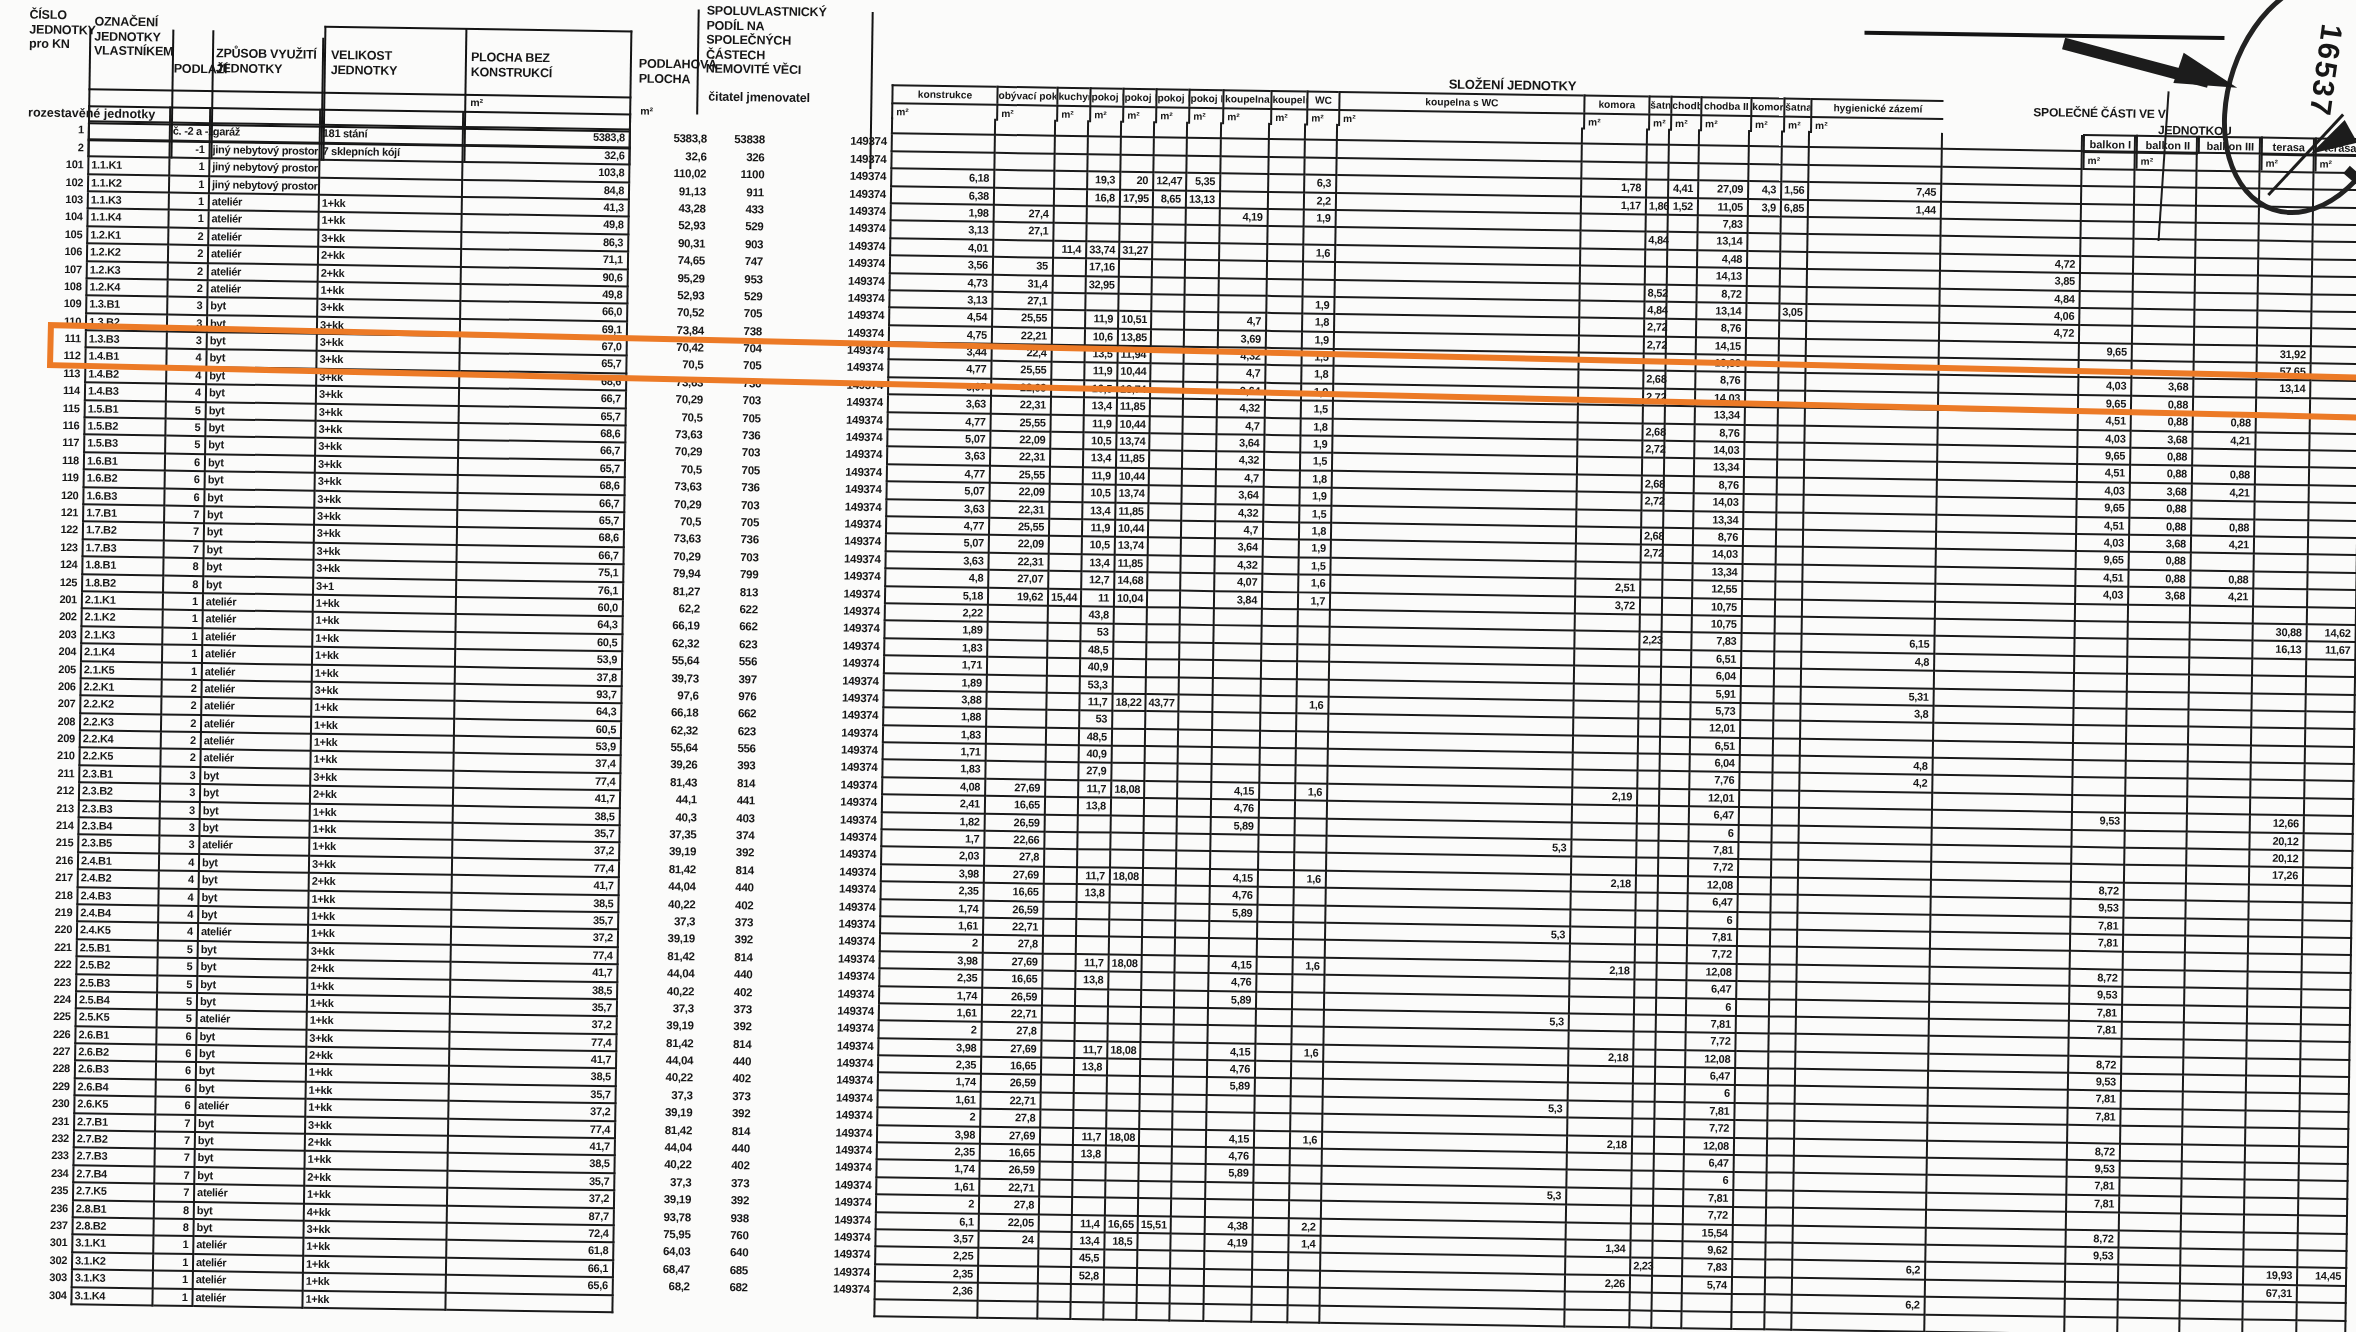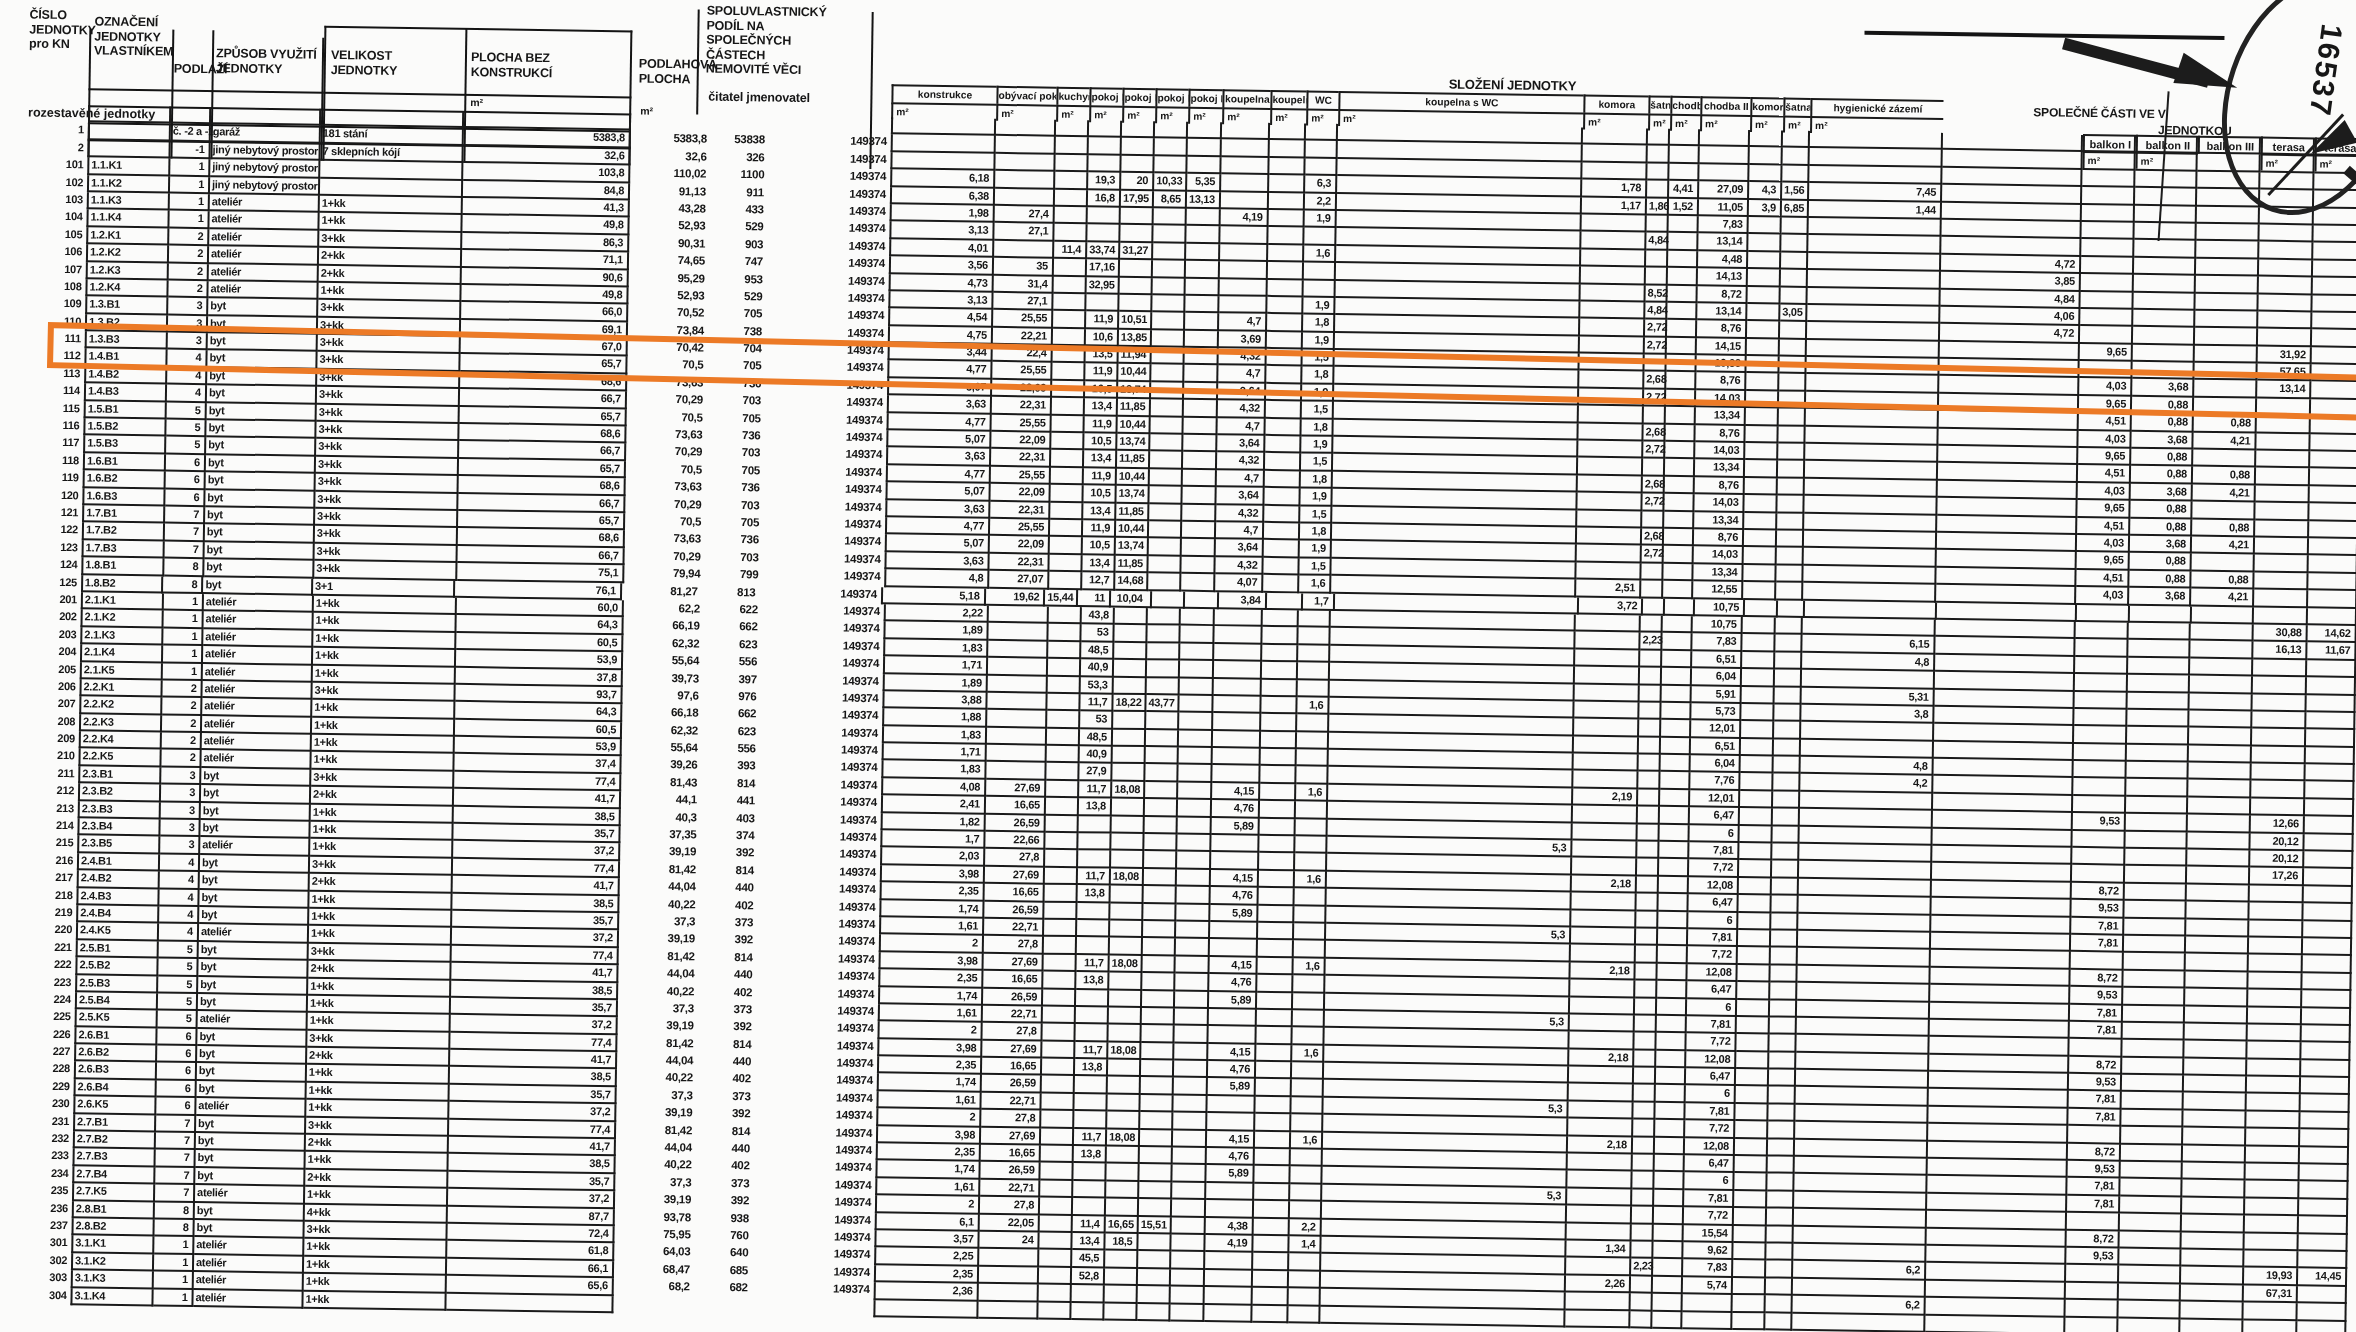--- a/index.html
+++ b/index.html
@@ -252,21 +252,21 @@
           <div class="cell l bdr" style="width: 143px;"></div>
           <div class="cell r bdr" style="width: 167px;">103,8</div>
           <div class="cell r bold" style="width: 80px;">110,02</div>
           <div class="cell r bold" style="width: 58px;">1100</div>
           <div class="cell r bold" style="width: 122px;">149374</div>
           <div class="cell r bdr bl" style="width: 105px;">6,18</div>
           <div class="cell r bdr" style="width: 60px;"></div>
           <div class="cell r bdr" style="width: 33px;"></div>
           <div class="cell r bdr" style="width: 33px;">19,3</div>
           <div class="cell r bdr" style="width: 33px;">20</div>
-          <div class="cell r bdr" style="width: 33px;">10,33</div>
+          <div class="cell r bdr" style="width: 33px;">12,47</div>
           <div class="cell r bdr" style="width: 34px;">5,35</div>
           <div class="cell r bdr" style="width: 48px;"></div>
           <div class="cell r bdr" style="width: 36px;"></div>
           <div class="cell r bdr" style="width: 32px;">6,3</div>
           <div class="cell r bdr" style="width: 245px;"></div>
           <div class="cell r bdr" style="width: 65px;">1,78</div>
           <div class="cell r bdr" style="width: 22px;"></div>
           <div class="cell r bdr" style="width: 30px;">4,41</div>
           <div class="cell r bdr" style="width: 50px;">27,09</div>
           <div class="cell r bdr" style="width: 33px;">4,3</div>
@@ -1091,21 +1091,21 @@
           <div class="cell l bdr" style="width: 110px;">byt</div>
           <div class="cell l bdr" style="width: 143px;">3+1</div>
           <div class="cell r bdr" style="width: 167px;">76,1</div>
           <div class="cell r bold" style="width: 80px;">81,27</div>
           <div class="cell r bold" style="width: 58px;">813</div>
           <div class="cell r bold" style="width: 122px;">149374</div>
           <div class="cell r bdr bl" style="width: 105px;">5,18</div>
           <div class="cell r bdr" style="width: 60px;">19,62</div>
           <div class="cell r bdr" style="width: 33px;">15,44</div>
           <div class="cell r bdr" style="width: 33px;">11</div>
-          <div class="cell r bdr" style="width: 41px; text-align: center;">10,04</div>
+          <div class="cell r bdr" style="width: 33px; text-align: center;">10,04</div>
           <div class="cell r bdr" style="width: 33px;"></div>
           <div class="cell r bdr" style="width: 34px;"></div>
           <div class="cell r bdr" style="width: 48px;">3,84</div>
           <div class="cell r bdr" style="width: 36px;"></div>
           <div class="cell r bdr" style="width: 32px;">1,7</div>
           <div class="cell r bdr" style="width: 245px;"></div>
           <div class="cell r bdr" style="width: 65px;">3,72</div>
           <div class="cell r bdr" style="width: 22px;"></div>
           <div class="cell r bdr" style="width: 30px;"></div>
           <div class="cell r bdr" style="width: 50px;">10,75</div>

